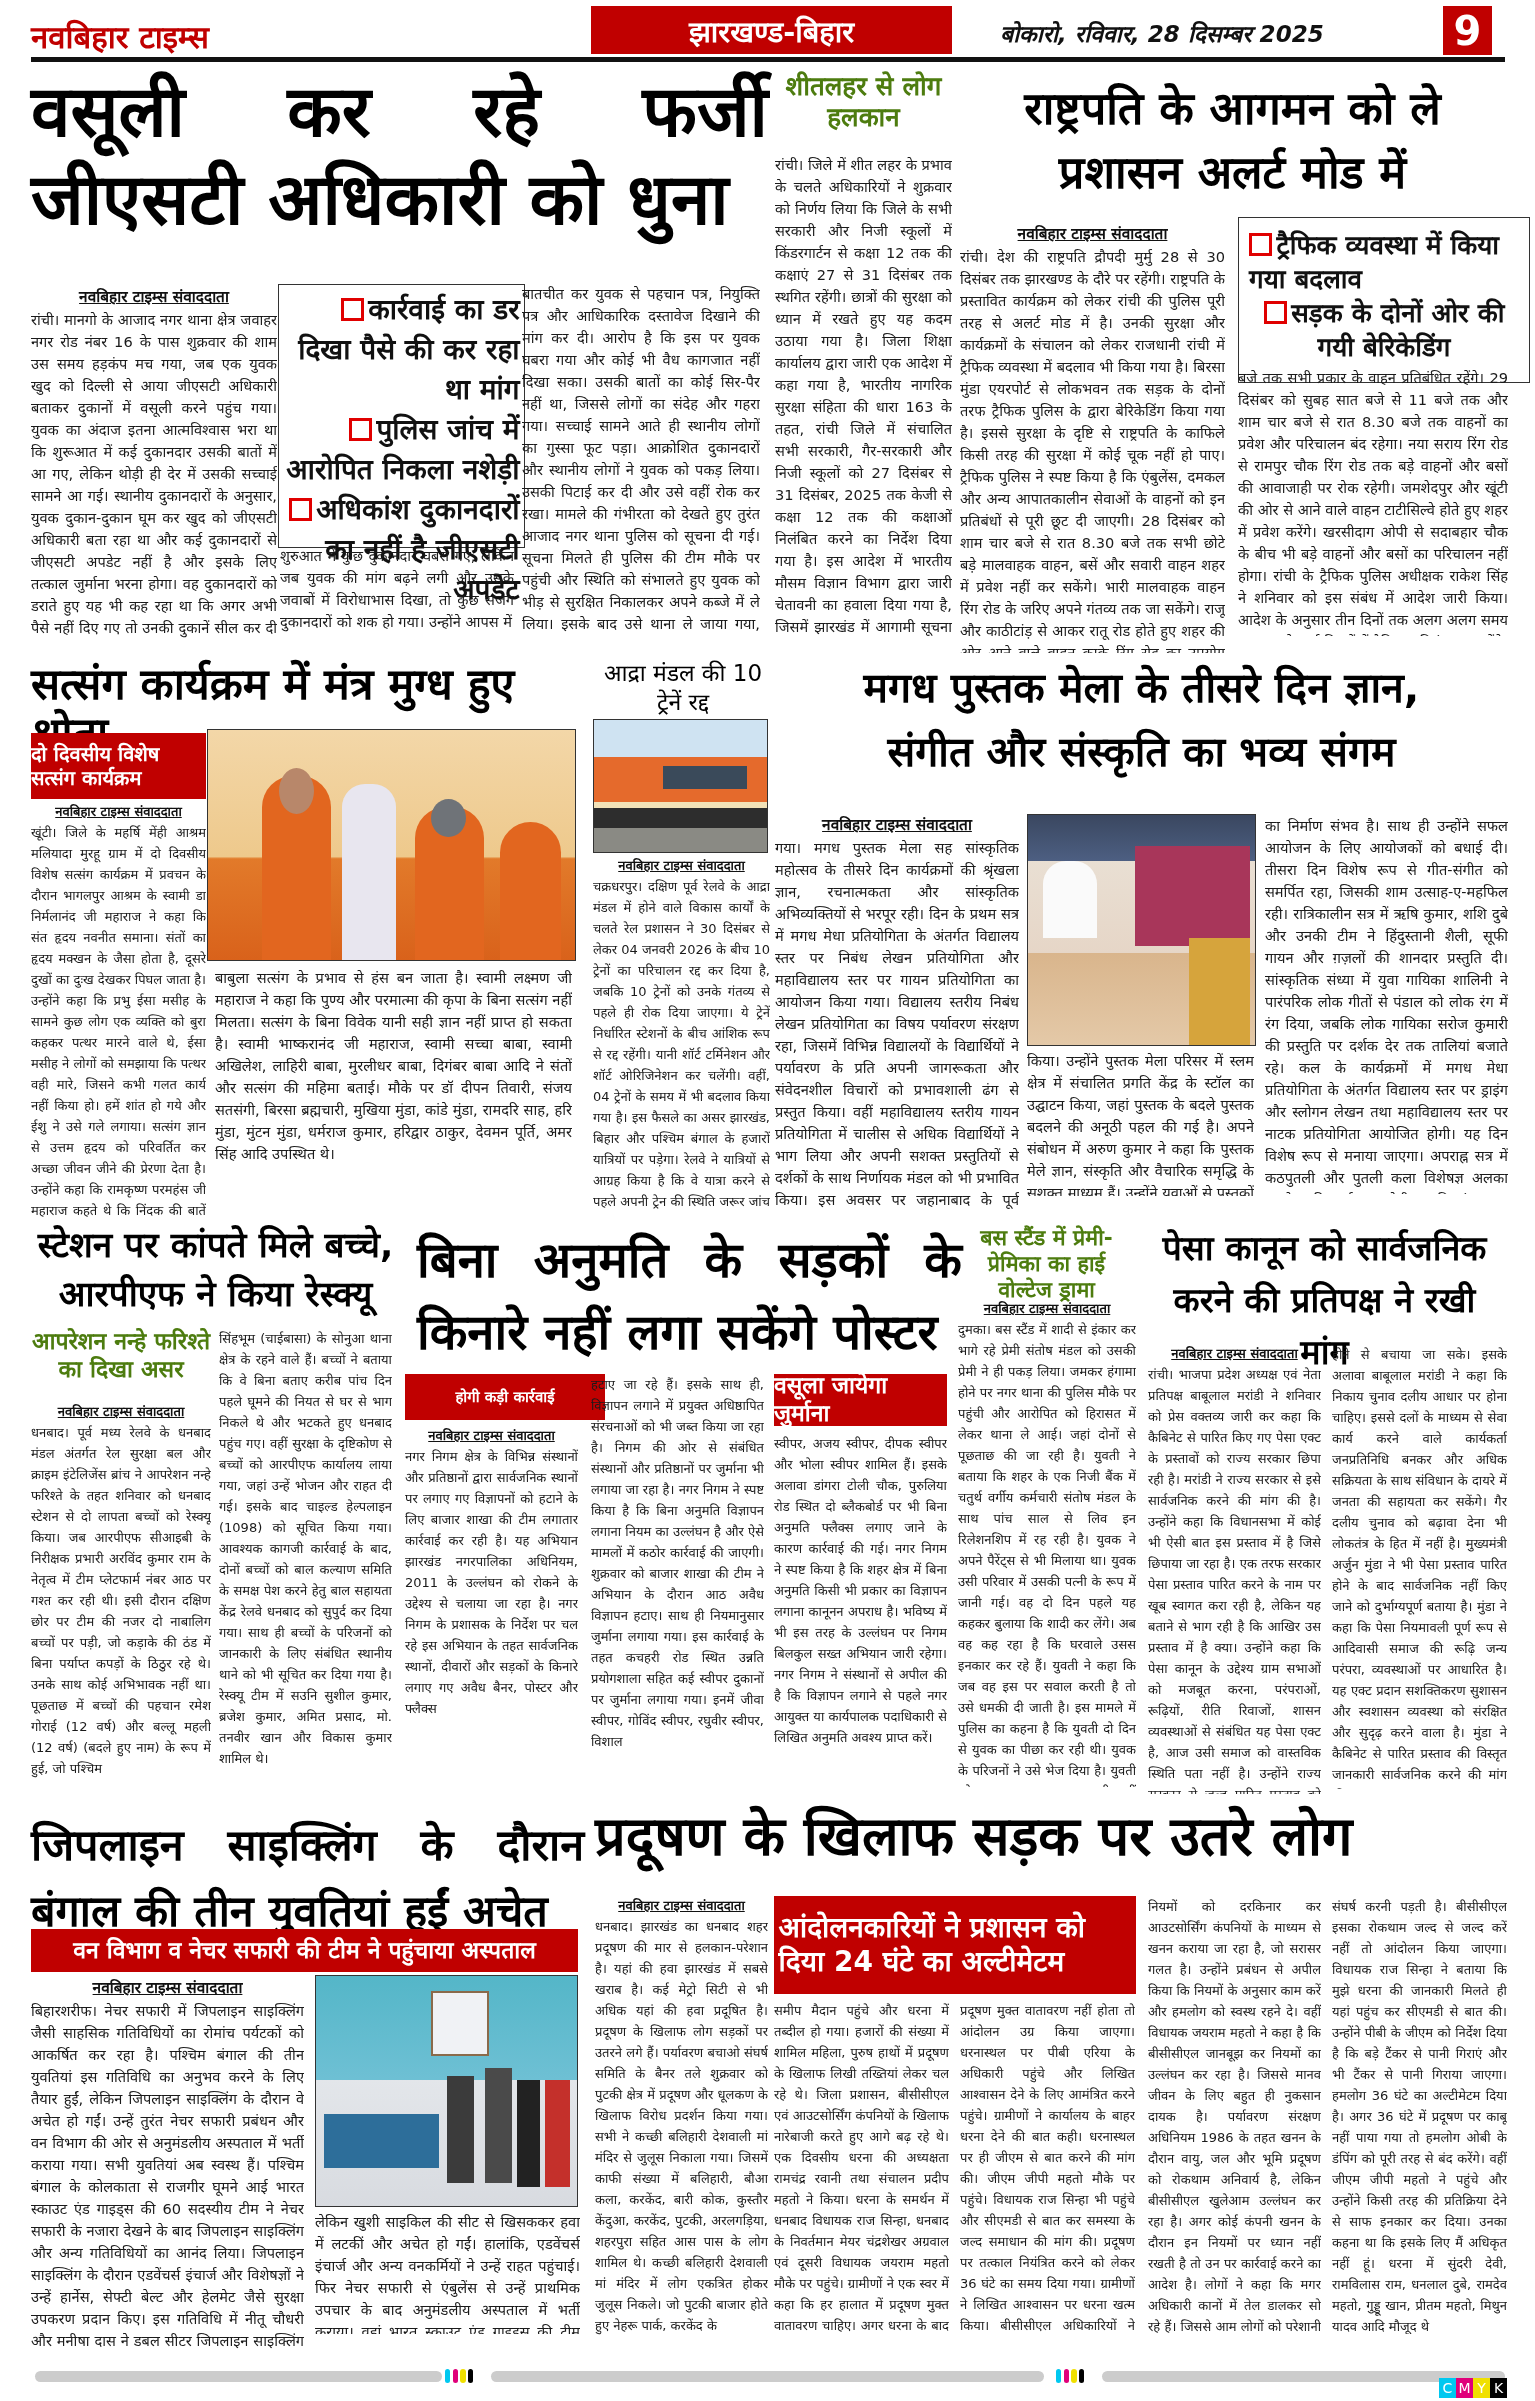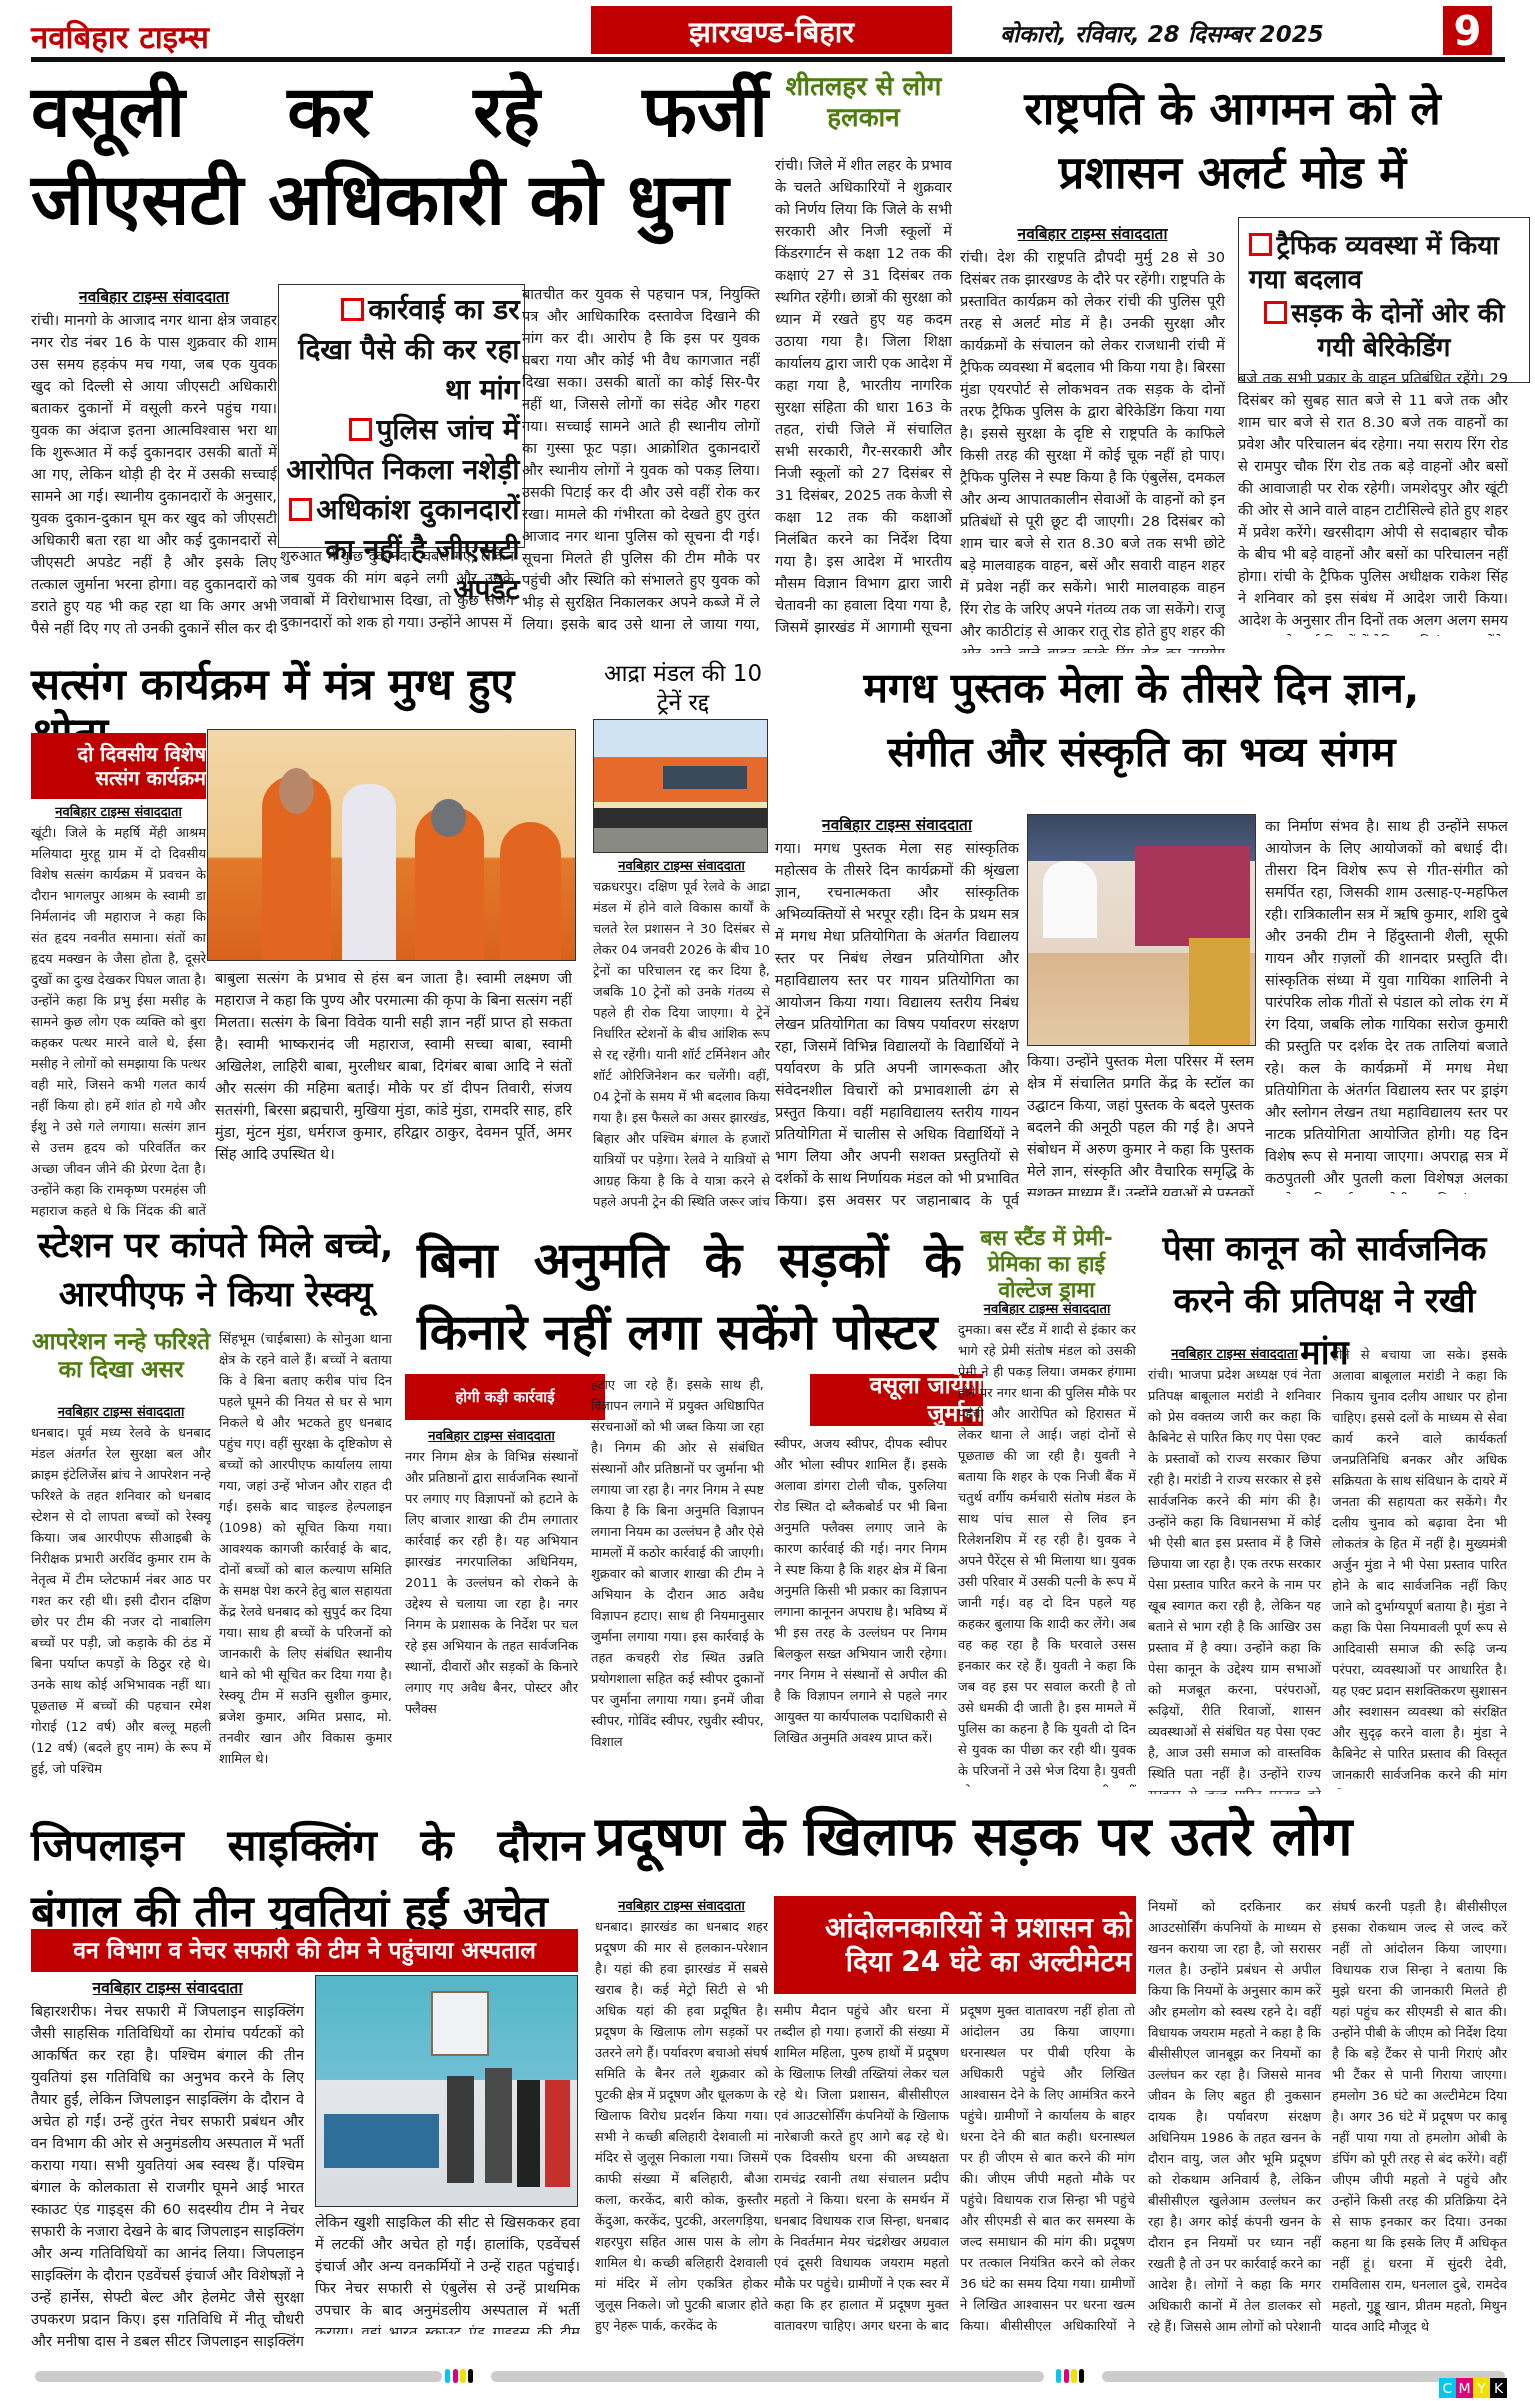--- a/index.html
+++ b/index.html
@@ -10,21 +10,21 @@
   .dateline{left:1000px;top:17px;font-size:23px;font-weight:bold;font-style:italic;}
   .pageno{left:1443px;top:6.1px;width:49px;height:49px;background:#c00000;color:#fff;font-size:40px;font-weight:bold;display:flex;align-items:center;justify-content:center;}
   .rule{left:31px;top:57px;width:1474px;height:4.6px;background:#111;}
   .hl{font-weight:bold;color:#000;line-height:1.15;}
   .hl-red{color:#4d7c0f;font-weight:bold;text-align:center;line-height:1.2;}
   .body{font-size:14.6px;line-height:22px;text-align:justify;color:#1a1a1a;overflow:hidden;}
   .byline{font-size:15.4px;font-weight:bold;text-decoration:underline;text-align:center;margin-bottom:1.5px;}
   .box{border:1.5px solid #333;background:#fff;}
   .point{font-size:28px;line-height:40px;font-weight:600;}
   .sq{display:inline-block;width:23px;height:23px;border:3.8px solid #e00000;box-sizing:border-box;vertical-align:-2.3px;margin-right:4.6px;}
-  .redbar{background:#c00000;color:#fff;font-weight:bold;text-align:right;display:flex;align-items:center;justify-content:center;line-height:1.2;}
+  .redbar{background:#c00000;color:#fff;font-weight:bold;text-align:left;display:flex;align-items:center;justify-content:center;line-height:1.2;}
   .photo{overflow:hidden;border:1.5px solid #333;}
   .regbar{top:2371px;height:10.7px;background:#ccc;border-radius:5.4px;}
   .dot{display:inline-block;width:5.4px;height:14px;border-radius:3.1px;margin-right:2.3px;}
   .cmyk{top:2378px;height:20px;display:flex;}
   .cmyk span{width:17px;height:20px;color:#fff;font-size:14px;text-align:center;line-height:20px;}
 </style>
 </head>
 <body>
 
 <div class="abs masthead-name">नवबिहार टाइम्स</div>
@@ -118,21 +118,21 @@
 <div class="abs hl" style="left:386px;top:1225px;width:545px;font-size:49px;line-height:72px;margin-left:31px;">
   <div style="text-align:justify;text-align-last:justify;">बिना अनुमति के सड़कों के</div>
   <div>किनारे नहीं लगा सकेंगे पोस्टर</div>
 </div>
 <div class="abs redbar" style="left:405px;top:1374px;width:200px;height:46px;font-size:15px;">होगी कड़ी कार्रवाई</div>
 <div class="abs" style="left:405px;top:1426px;width:173px;">
   <div class="byline" style="font-size:13px;">नवबिहार टाइम्स संवाददाता</div>
   <div class="body" style="font-size:13px;line-height:21px;height:353px;">नगर निगम क्षेत्र के विभिन्न संस्थानों और प्रतिष्ठानों द्वारा सार्वजनिक स्थानों पर लगाए गए विज्ञापनों को हटाने के लिए बाजार शाखा की टीम लगातार कार्रवाई कर रही है। यह अभियान झारखंड नगरपालिका अधिनियम, 2011 के उल्लंघन को रोकने के उद्देश्य से चलाया जा रहा है। नगर निगम के प्रशासक के निर्देश पर चल रहे इस अभियान के तहत सार्वजनिक स्थानों, दीवारों और सड़कों के किनारे लगाए गए अवैध बैनर, पोस्टर और फ्लैक्स</div>
 </div>
 <div class="abs body" style="left:591px;top:1374px;width:173px;height:415px;font-size:13px;line-height:21px;">हटाए जा रहे हैं। इसके साथ ही, विज्ञापन लगाने में प्रयुक्त अधिष्ठापित संरचनाओं को भी जब्त किया जा रहा है। निगम की ओर से संबंधित संस्थानों और प्रतिष्ठानों पर जुर्माना भी लगाया जा रहा है। नगर निगम ने स्पष्ट किया है कि बिना अनुमति विज्ञापन लगाना नियम का उल्लंघन है और ऐसे मामलों में कठोर कार्रवाई की जाएगी। शुक्रवार को बाजार शाखा की टीम ने अभियान के दौरान आठ अवैध विज्ञापन हटाए। साथ ही नियमानुसार जुर्माना लगाया गया। इस कार्रवाई के तहत कचहरी रोड स्थित उन्नति प्रयोगशाला सहित कई स्वीपर दुकानों पर जुर्माना लगाया गया। इनमें जीवा स्वीपर, गोविंद स्वीपर, रघुवीर स्वीपर, विशाल</div>
-<div class="abs redbar" style="left:774px;top:1374px;width:173px;height:52px;font-size:23px;margin-left:36px;">वसूला जायेगा जुर्माना</div>
+<div class="abs redbar" style="left:774px;top:1374px;width:173px;height:52px;font-size:23px;">वसूला जायेगा जुर्माना</div>
 <div class="abs body" style="left:774px;top:1433px;width:173px;height:356px;font-size:13px;line-height:21px;">स्वीपर, अजय स्वीपर, दीपक स्वीपर और भोला स्वीपर शामिल हैं। इसके अलावा डांगरा टोली चौक, पुरुलिया रोड स्थित दो ब्लैकबोर्ड पर भी बिना अनुमति फ्लैक्स लगाए जाने के कारण कार्रवाई की गई। नगर निगम ने स्पष्ट किया है कि शहर क्षेत्र में बिना अनुमति किसी भी प्रकार का विज्ञापन लगाना कानूनन अपराध है। भविष्य में भी इस तरह के उल्लंघन पर निगम बिलकुल सख्त अभियान जारी रहेगा। नगर निगम ने संस्थानों से अपील की है कि विज्ञापन लगाने से पहले नगर आयुक्त या कार्यपालक पदाधिकारी से लिखित अनुमति अवश्य प्राप्त करें।</div>
 
 <div class="abs hl-red" style="left:958px;top:1225px;width:177px;font-size:21.5px;">बस स्टैंड में प्रेमी-प्रेमिका का हाई वोल्टेज ड्रामा</div>
 <div class="abs" style="left:958px;top:1299px;width:178px;">
   <div class="byline" style="font-size:13px;">नवबिहार टाइम्स संवाददाता</div>
   <div class="body" style="font-size:13px;line-height:21px;height:468px;">दुमका। बस स्टैंड में शादी से इंकार कर भागे रहे प्रेमी संतोष मंडल को उसकी प्रेमी ने ही पकड़ लिया। जमकर हंगामा होने पर नगर थाना की पुलिस मौके पर पहुंची और आरोपित को हिरासत में लेकर थाना ले आई। जहां दोनों से पूछताछ की जा रही है। युवती ने बताया कि शहर के एक निजी बैंक में चतुर्थ वर्गीय कर्मचारी संतोष मंडल के साथ पांच साल से लिव इन रिलेशनशिप में रह रही है। युवक ने अपने पैरेंट्स से भी मिलाया था। युवक उसी परिवार में उसकी पत्नी के रूप में जानी गई। वह दो दिन पहले यह कहकर बुलाया कि शादी कर लेंगे। अब वह कह रहा है कि घरवाले उसस इनकार कर रहे हैं। युवती ने कहा कि जब वह इस पर सवाल करती है तो उसे धमकी दी जाती है। इस मामले में पुलिस का कहना है कि युवती दो दिन से युवक का पीछा कर रही थी। युवक के परिजनों ने उसे भेज दिया है। युवती को घर लाकर अब वह शादी नहीं करना चाहता। युवक ने जब शादी से इंकार किया तो उसने खुद को नुकसान पहुंचाने की भी धमकी दी। शादी को लेकर दोनों के परिवार के बीच बातचीत होगी। लोगों ने बताया कि दोनों के परिवार के लोग थाना पहुंच गए हैं।</div>
 </div>
 
 <div class="abs hl" style="left:1144px;top:1222px;width:361px;font-size:34px;line-height:52px;font-weight:600;text-align:center;">पेसा कानून को सार्वजनिक करने की प्रतिपक्ष ने रखी मांग</div>
 <div class="abs" style="left:1148px;top:1344px;width:173px;">

